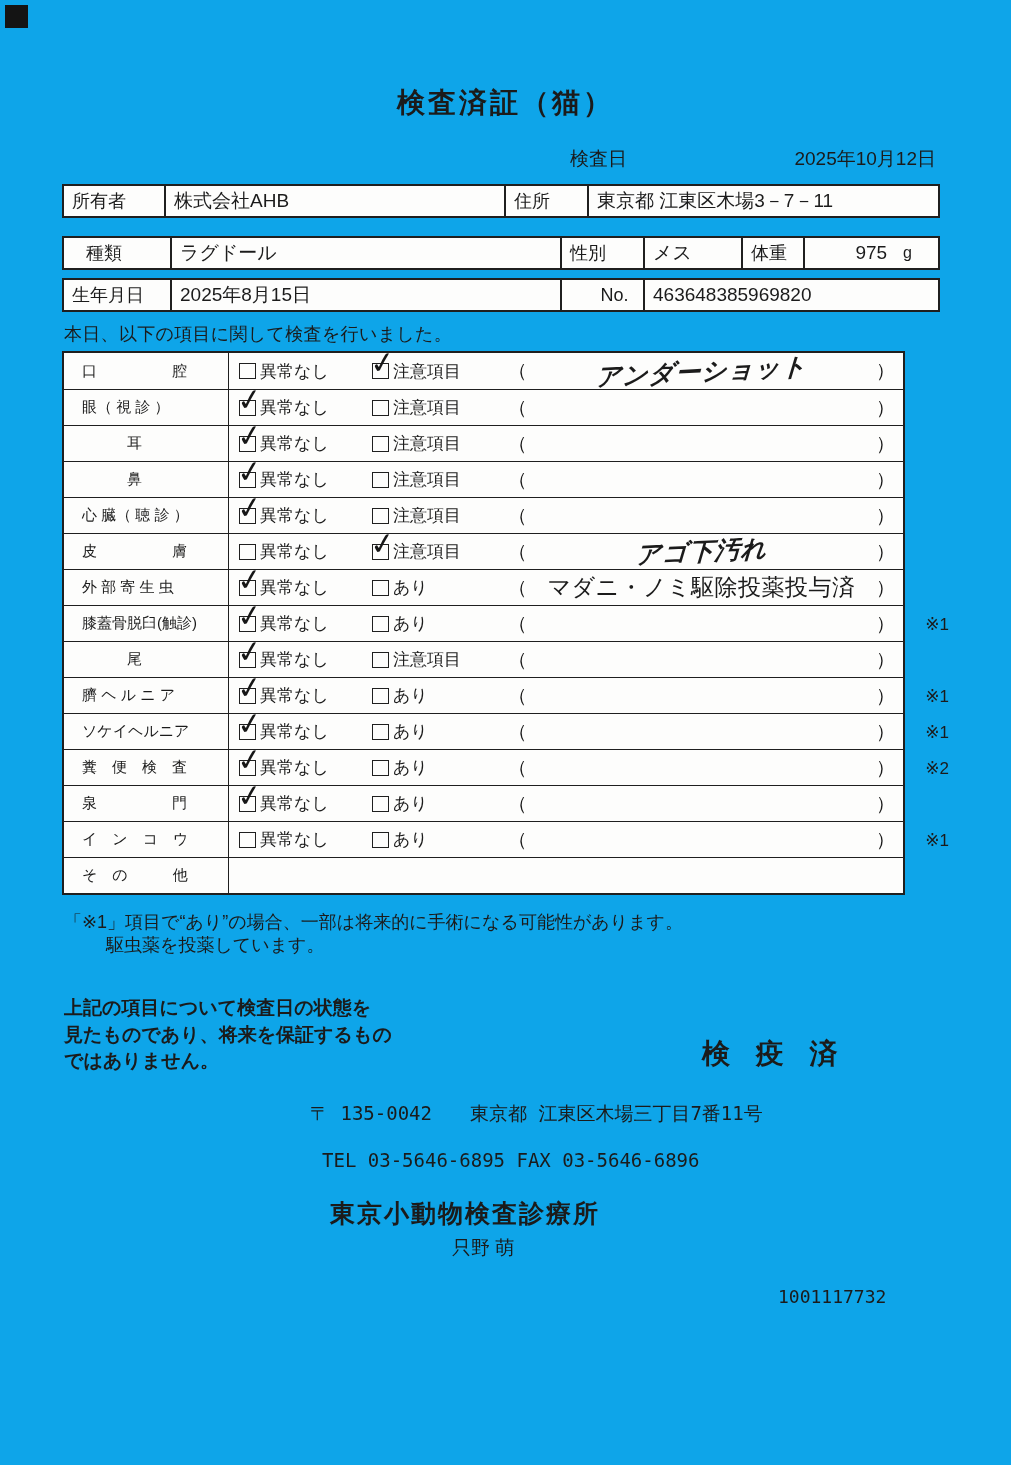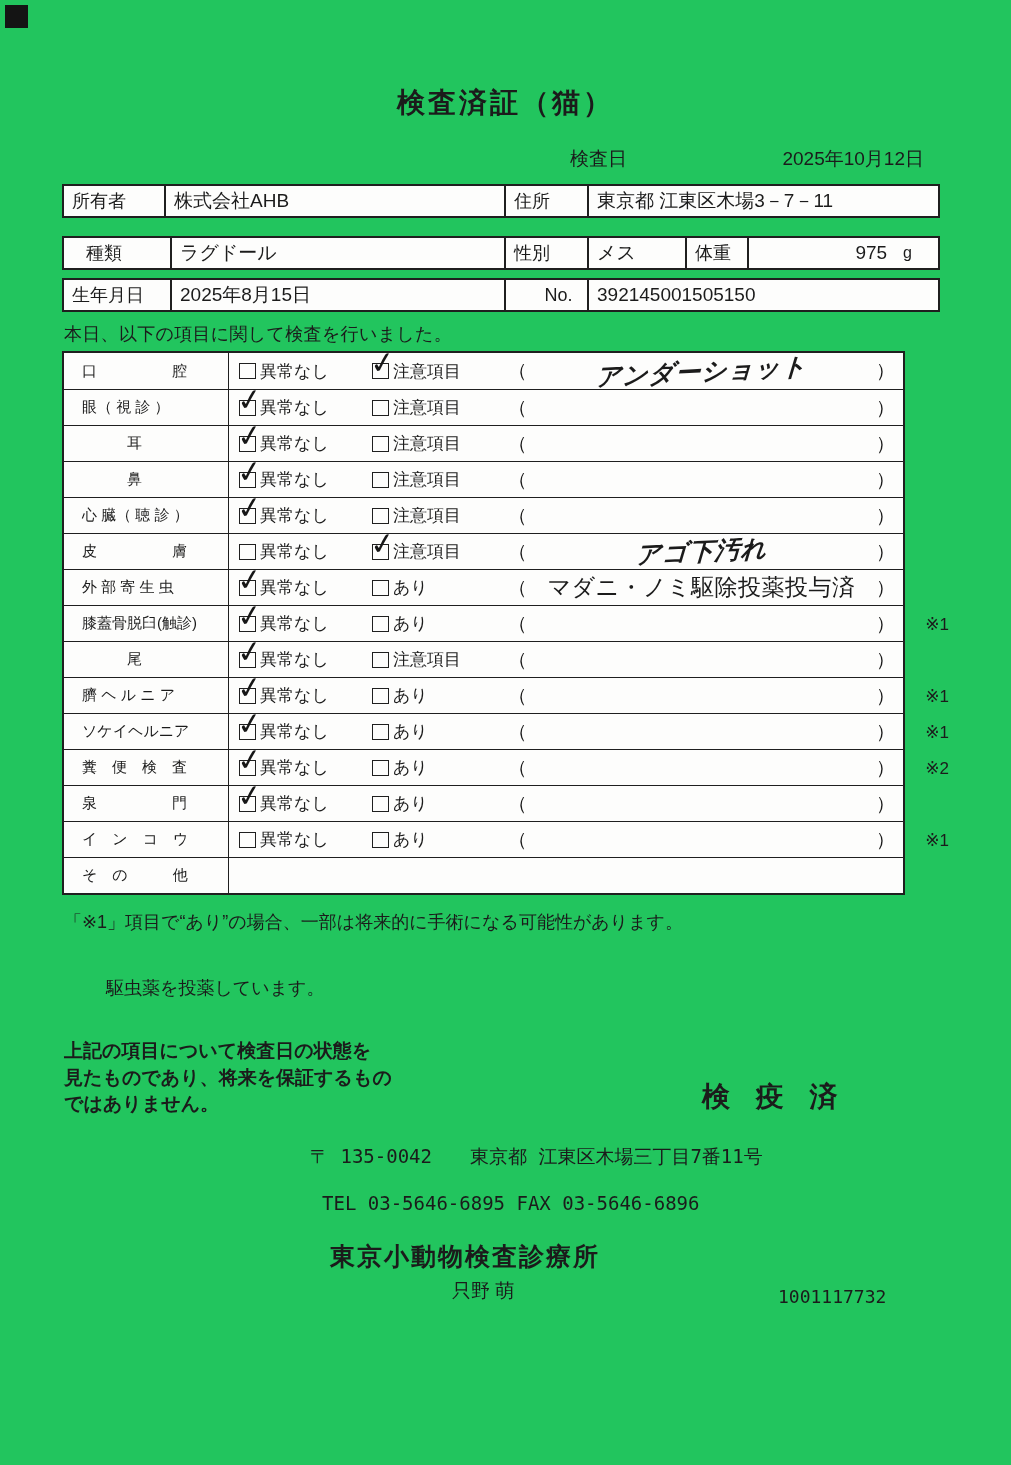--- a/index.html
+++ b/index.html
@@ -1,37 +1,37 @@
 <!DOCTYPE html>
 <html><head>
 <meta charset="utf-8">
 <style>
   * { margin:0; padding:0; box-sizing:border-box; }
   html,body { background:#fbfbf9; }
   body { font-family:"Liberation Sans","DejaVu Sans",sans-serif; color:#1b1b1b; }
-  .page { position:relative; width:1011px; height:1465px; background:#22c55e; overflow:hidden; }
+  .page { position:relative; width:1011px; height:1465px; background:#0ea5e9; overflow:hidden; }
 
   .corner-mark { position:absolute; left:5px; top:5px; width:23px; height:23px; background:#141414; }
 
   .title { text-align:center; padding-top:84px; font-size:28px; font-weight:700; letter-spacing:3px; }
 
   .date-line { position:relative; margin:24px 71px 0 62px; height:24px; font-size:19px; }
   .date-label { position:absolute; left:508px; top:0; }
-  .date-value { position:absolute; right:16px; top:0; }
+  .date-value { position:absolute; right:4px; top:0; }
 
   .tbl { display:flex; margin-left:62px; width:878px; border:2px solid #1f1f1f; height:34px; background:#fdfdfc; }
   .tbl1 { margin-top:14px; }
   .tbl2 { margin-top:18px;justify-content:space-between; }
   .tbl3 { margin-top:8px; }
   .cell { border-left:2px solid #1f1f1f; display:flex; align-items:center; padding:0 8px; font-size:19px; white-space:nowrap; overflow:hidden; }
   .cell:first-child { border-left:none; }
   .cell.lab { font-size:18px; }
   .cell.center { justify-content:center;padding-left:32px; }
   .w100{width:100px;} .w340{width:340px;} .w83{width:83px;} .w106{width:106px;}
-  .w334{width:334px;} .w98{width:98px;} .w62{width:62px;}
+  .w334{width:390px;} .w98{width:98px;} .w62{width:62px;}
   .grow { flex:1; }
   .pl22 { padding-left:22px; }
   .weight-cell { justify-content:flex-end; padding-right:26px; }
   .weight-unit { font-size:16px; margin-left:16px; }
 
   .intro { margin:10px 0 0 64px; font-size:18px; letter-spacing:0.3px; }
 
   .checklist { margin:5px 0 0 62px; width:843px; border:2px solid #1f1f1f; background:#fdfdfc; }
   .crow { position:relative; display:flex; height:36px; border-top:1.5px solid #1f1f1f; }
   .crow:first-child { border-top:none; }
@@ -45,21 +45,21 @@
   .mark { position:absolute; left:-3px; top:-16px; font-size:30px; line-height:1; font-weight:600;
           transform:rotate(-8deg); color:#161616; pointer-events:none; }
   .paren-area { flex:1; display:flex; align-items:center; font-size:19px; min-width:0; }
   .paren { flex:none; }
   .comment { flex:1; text-align:center; white-space:nowrap; overflow:hidden; }
   .handwritten { font-size:25px; font-weight:700; font-style:italic; transform:rotate(-3deg) skewX(-6deg); letter-spacing:1px; }
   .printed { font-size:23px; font-weight:400; letter-spacing:0.5px; }
   .note-mark { position:absolute; right:-46px; top:50%; transform:translateY(-50%); font-size:17px; white-space:nowrap; }
 
   .footnotes { margin:16px 0 0 64px; font-size:18px; line-height:23px; }
-  .fn-indent { padding-left:42px;margin-top:43px; }
+  .fn-indent { padding-left:42px; }
 
   .bottom-row { position:relative; margin:38px 0 0 64px; height:80px; }
   .disclaimer { font-size:19px; font-weight:600; line-height:26.5px; width:420px; }
   .quarantine { position:absolute; left:638px; top:40px; font-size:28px; font-weight:600; letter-spacing:9px; white-space:nowrap; }
 
   .postal { margin:26px 0 0 310px; font-size:19px; font-family:"DejaVu Sans Mono","Liberation Sans",monospace; }
   .tel { margin:22px 0 0 322px; font-size:19px; font-family:"DejaVu Sans Mono","Liberation Sans",monospace; }
   .clinic { margin:26px 0 0 330px; font-size:25px; font-weight:600; letter-spacing:2px; }
   .vet { margin:5px 0 0 452px; font-size:19px; }
   .serial { position:absolute; left:778px; top:1286px; font-size:18px; font-family:"DejaVu Sans Mono","Liberation Sans",monospace; }
@@ -94,21 +94,21 @@
     <div class="cell grow weight-cell">
       <span>975</span>
       <span class="weight-unit">g</span>
     </div>
   </div>
 
   <div class="tbl tbl3">
     <div class="cell lab w106">生年月日</div>
     <div class="cell w334">2025年8月15日</div>
     <div class="cell lab w83 center">No.</div>
-    <div class="cell grow">392145001505150</div>
+    <div class="cell grow">463648385969820</div>
   </div>
 
   <div class="intro">本日、以下の項目に関して検査を行いました。</div>
 
   <div class="checklist">
 
     <div class="crow">
       <div class="clabel">口　　　　　腔</div>
       <div class="copts">
         <span class="opt opt1">

